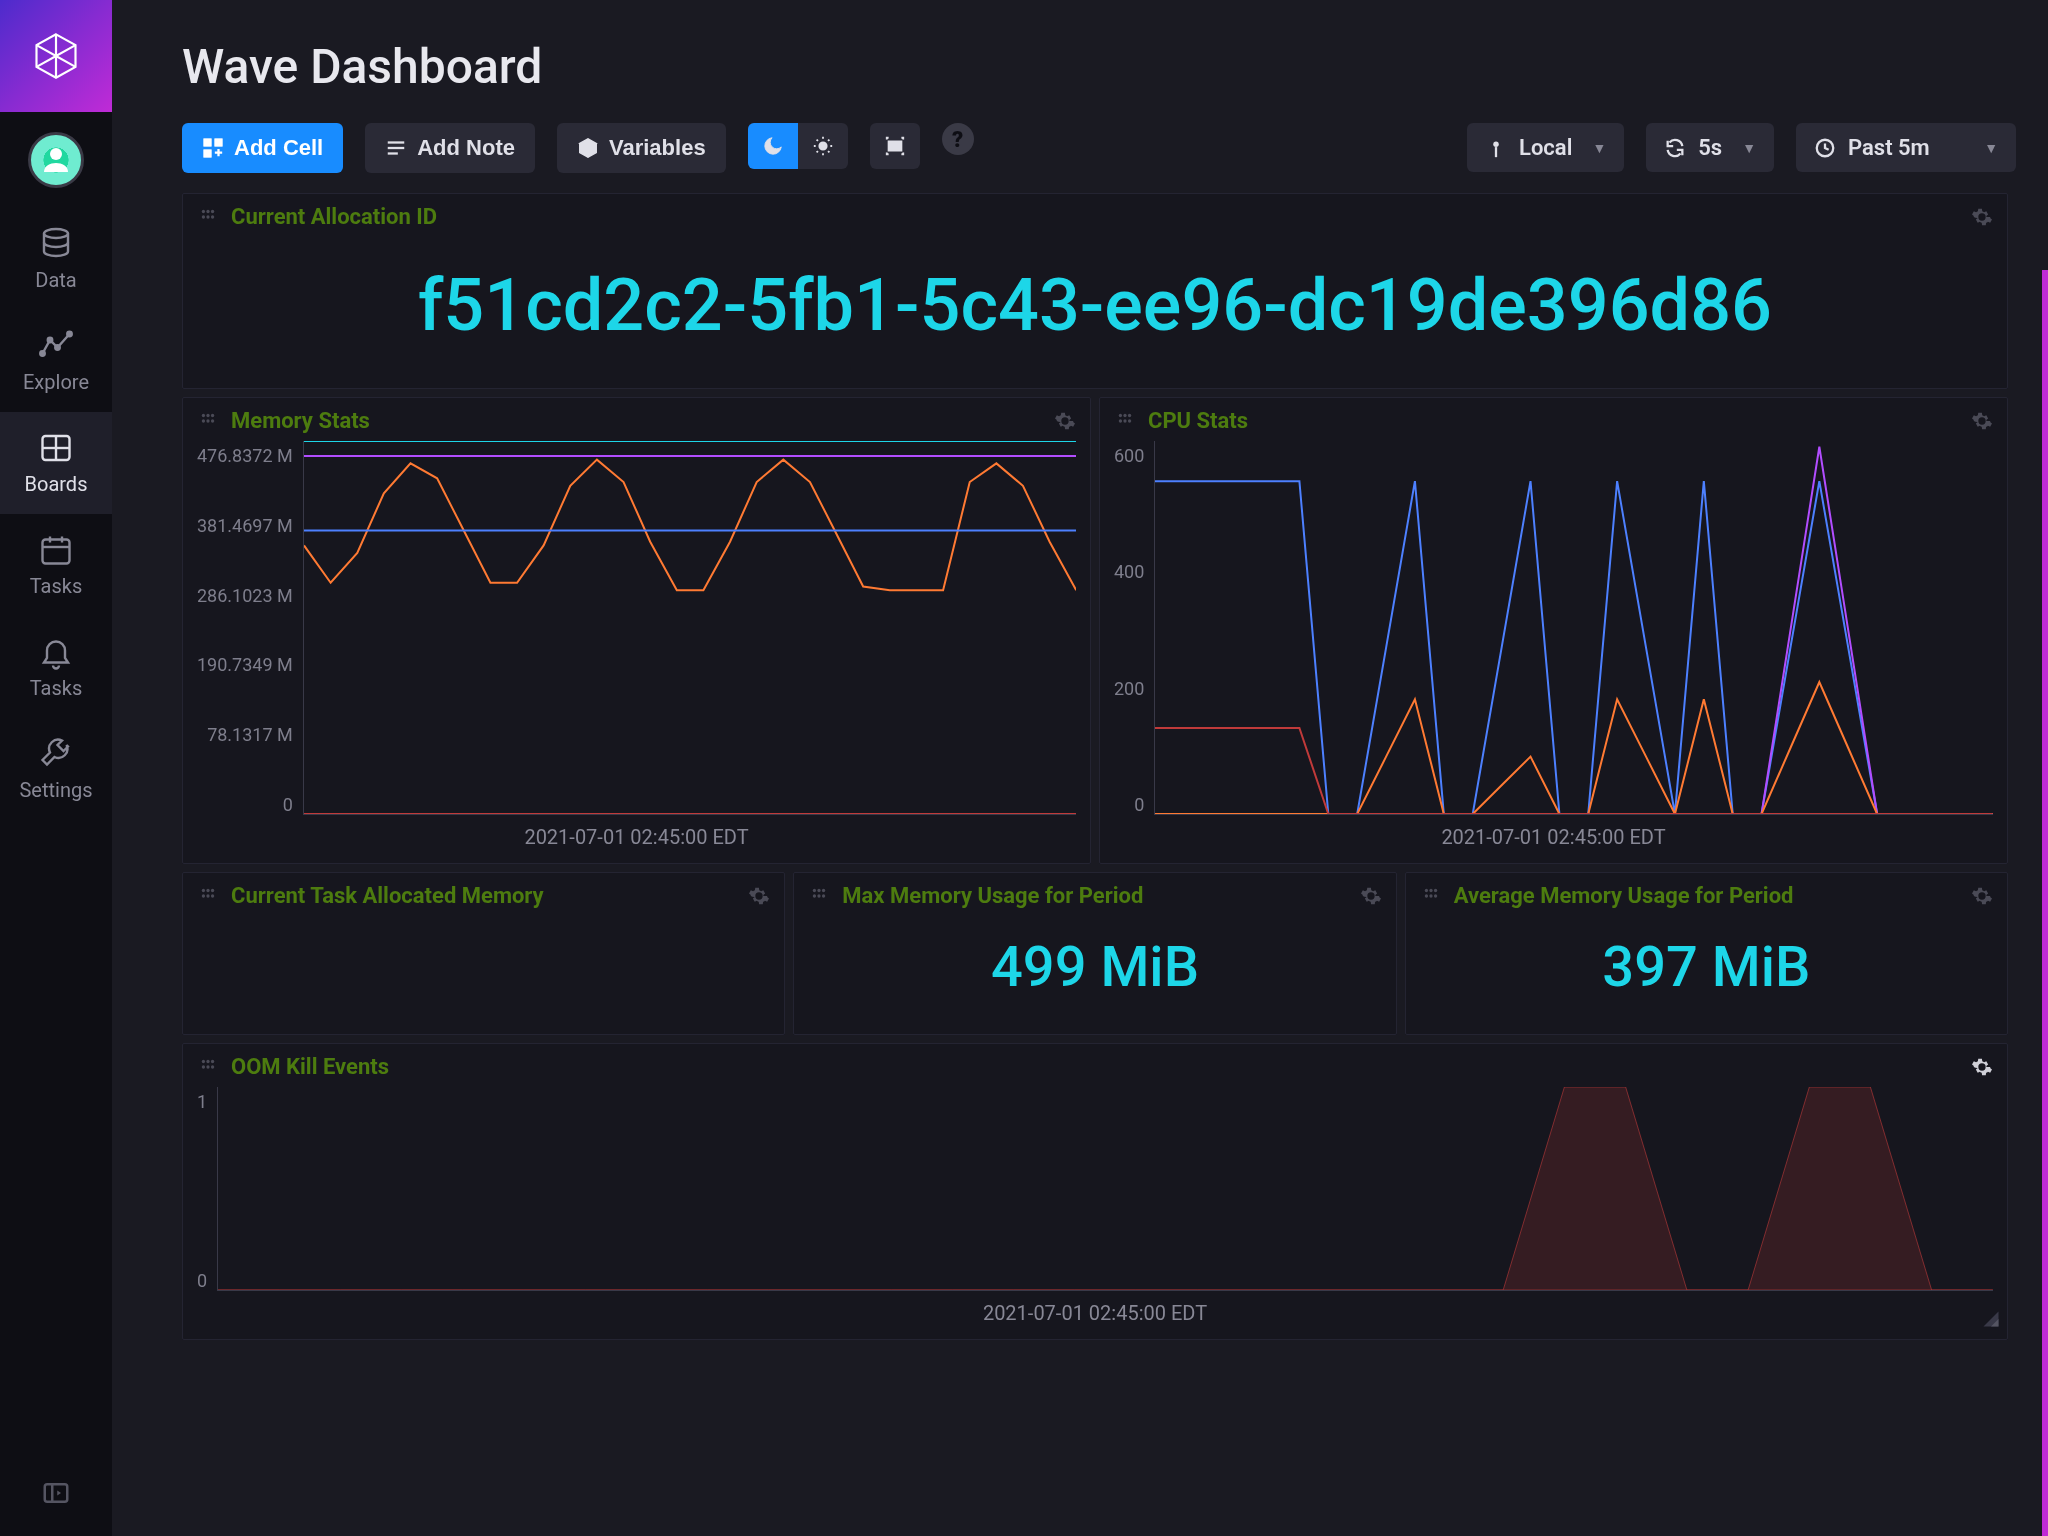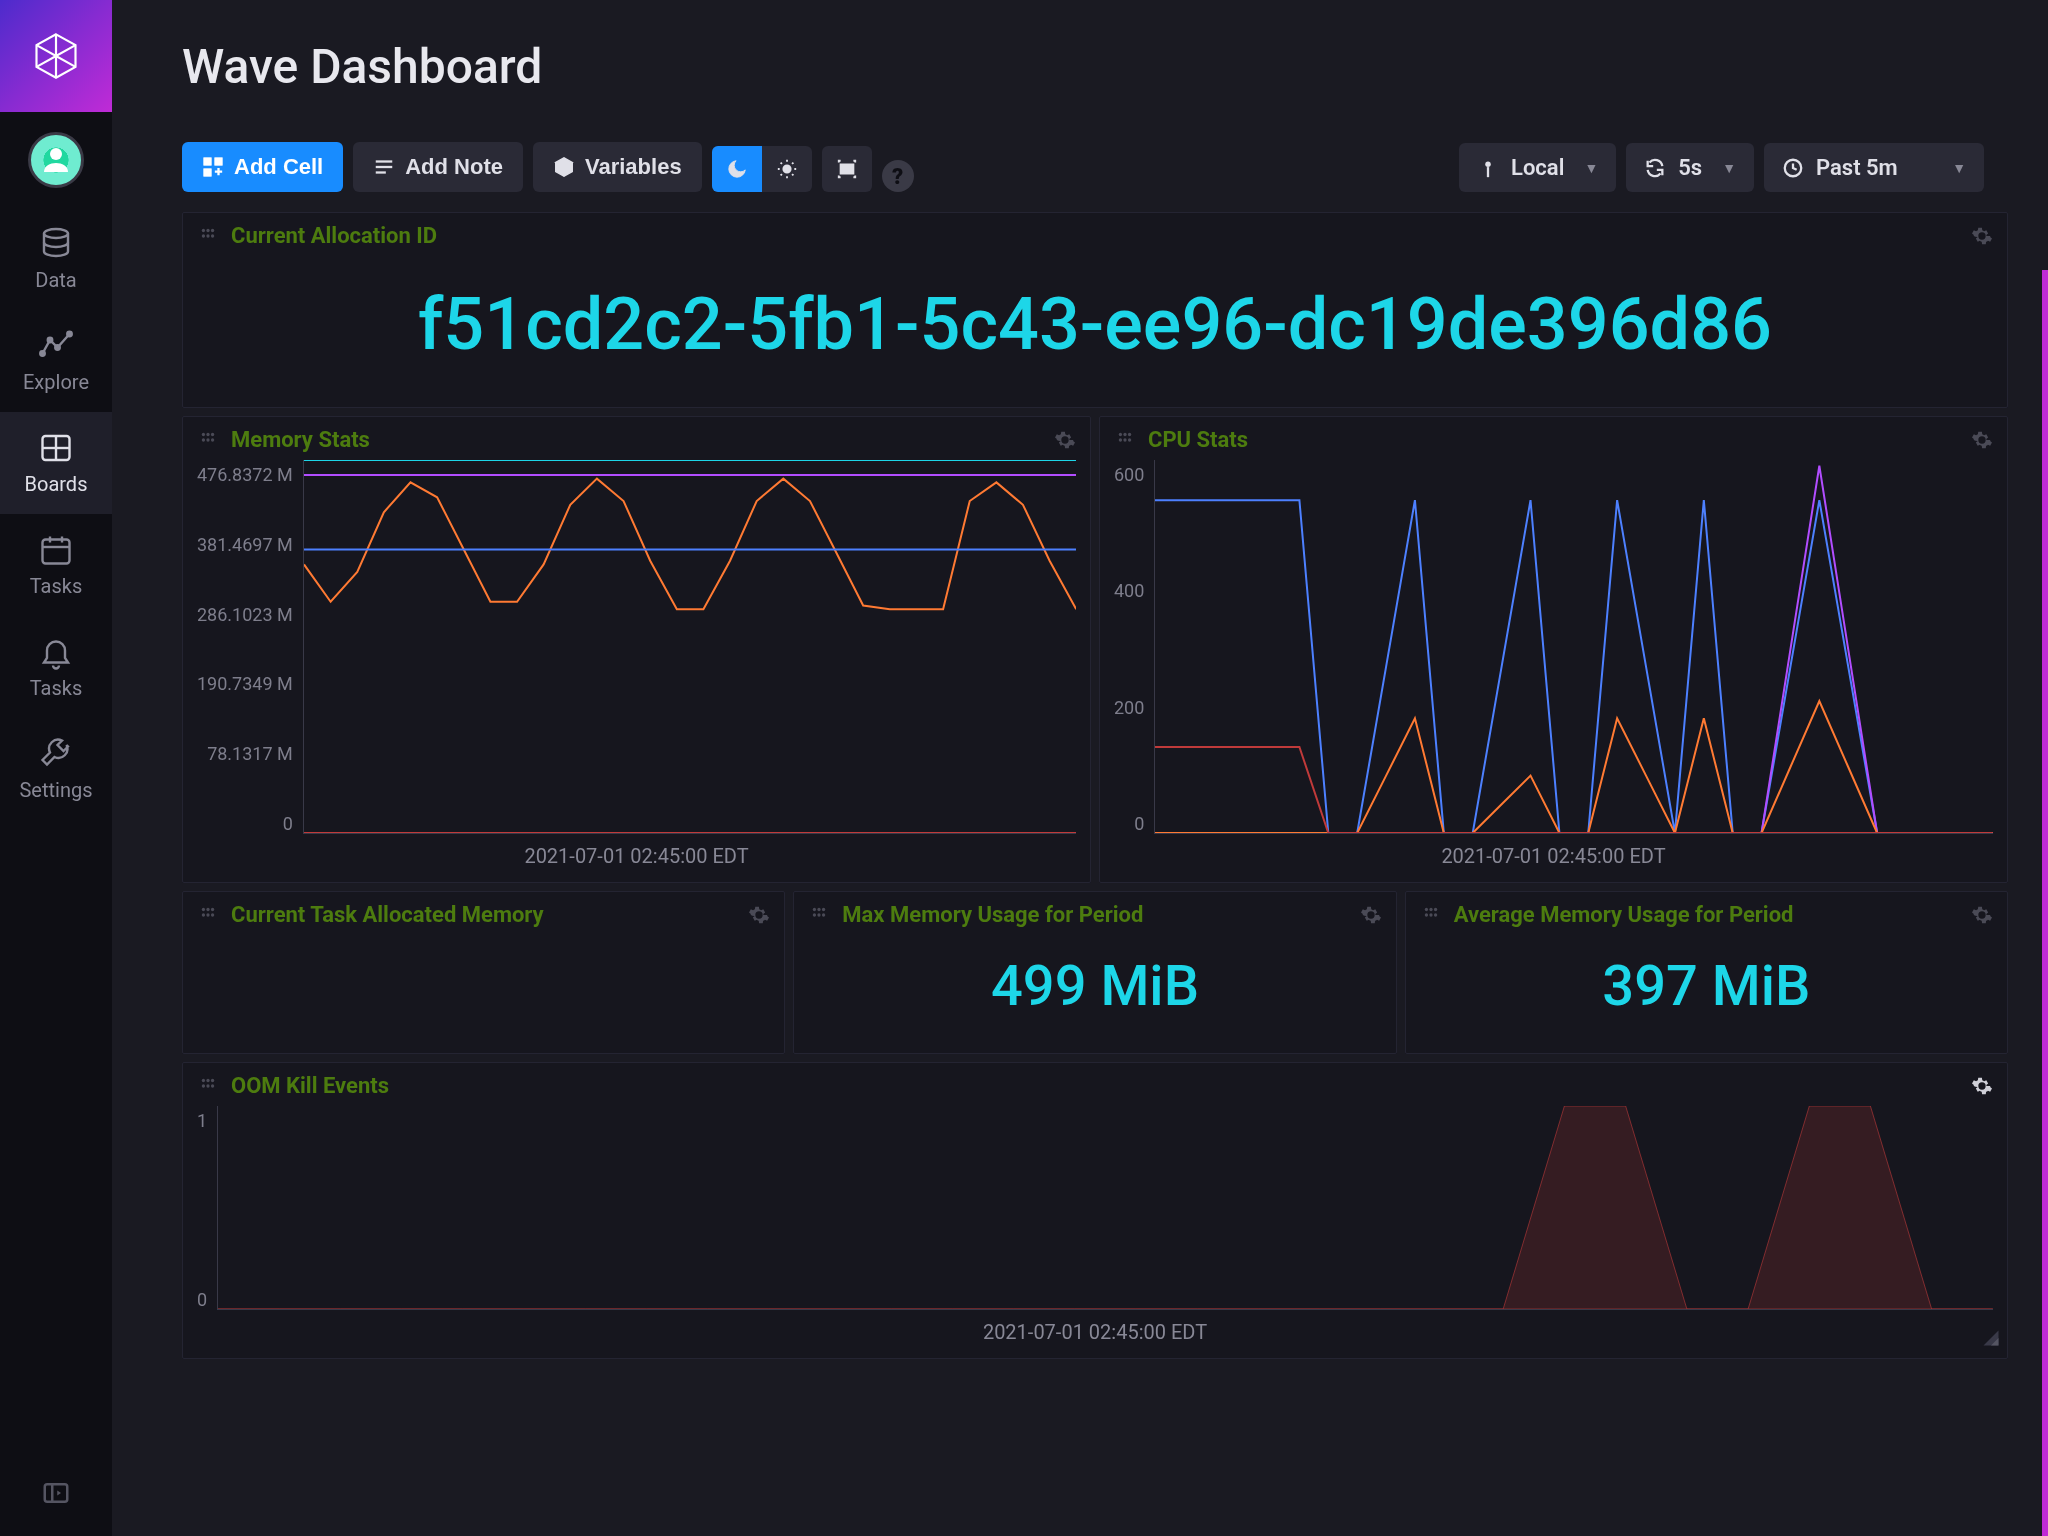--- a/index.html
+++ b/index.html
@@ -61,39 +61,39 @@
   background:#c02bd6;
 }
 .page-title {
   padding: 38px 0 28px 0;
   font-size: 48px;
   font-weight: 500;
   color: #e8e8ee;
 }
 
 
-.toolbar { display:flex; align-items:flex-end; gap:10px; padding-right:64px; padding-bottom: 20px;}
+.toolbar { display:flex; align-items:flex-start; gap:22px; padding-right:32px; padding-bottom: 20px;}
 .btn {
   display:inline-flex; align-items:center; gap:10px;
   background:#2a2a36; color:#e0e0e8; border:none;
   padding:12px 20px; border-radius:6px; font-size:22px; font-weight:600;
   cursor:pointer;
 }
 .btn svg { width:22px; height:22px; stroke:currentColor; fill:currentColor; }
 .btn-primary { background:#188cff; color:#fff; }
 .btn-icon-only { padding:12px 14px; }
 .toggle-group { display:inline-flex; background:#2a2a36; border-radius:6px; overflow:hidden;}
 .toggle-group .btn { background:transparent; border-radius:0;}
 .toggle-group .btn.active { background:#188cff; }
 .help-circle { width:32px; height:32px; border-radius:50%; background:#3a3a46; color:#0e0e14; display:flex;align-items:center;justify-content:center; font-size:22px; font-weight:900;}
 .toolbar-spacer { flex:1; }
 .dropdown {
   display:inline-flex; align-items:center; gap:12px;
   background:#2a2a36; padding:12px 18px; border-radius:6px;
-  font-size:22px; font-weight:600; color:#e0e0e8; cursor:pointer;margin-top:20px;
+  font-size:22px; font-weight:600; color:#e0e0e8; cursor:pointer;
 }
 .dropdown svg.lead { width:22px; height:22px; }
 .dropdown .chev { margin-left:8px; font-size:14px; color:#888896; }
 
 
 .grid { display:grid; gap:8px; padding-right:40px; grid-template-columns: repeat(6, 1fr); }
 .cell {
   background:#16161e; border:1px solid #242432;
   border-radius:2px;
 }

